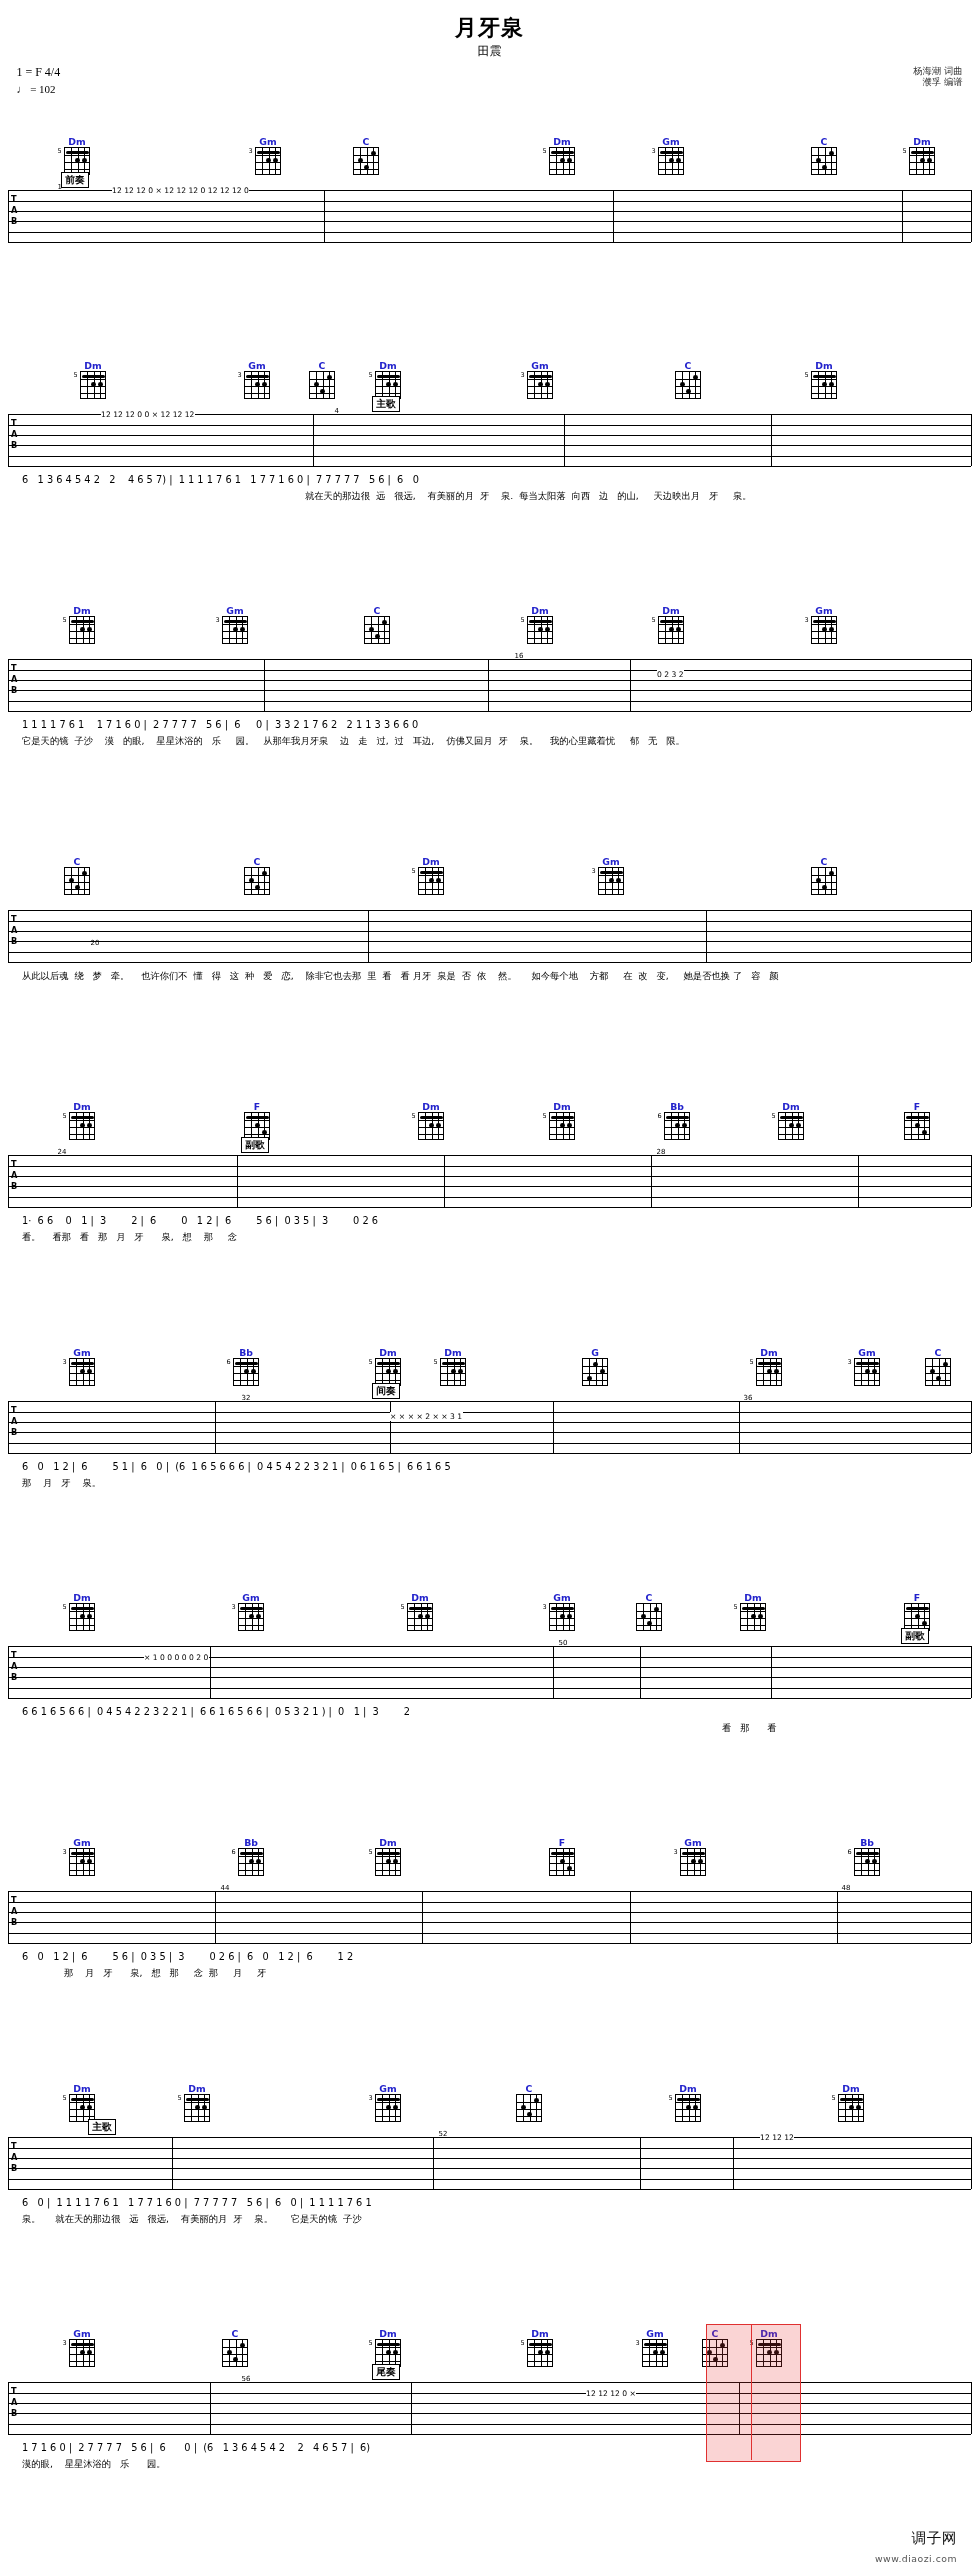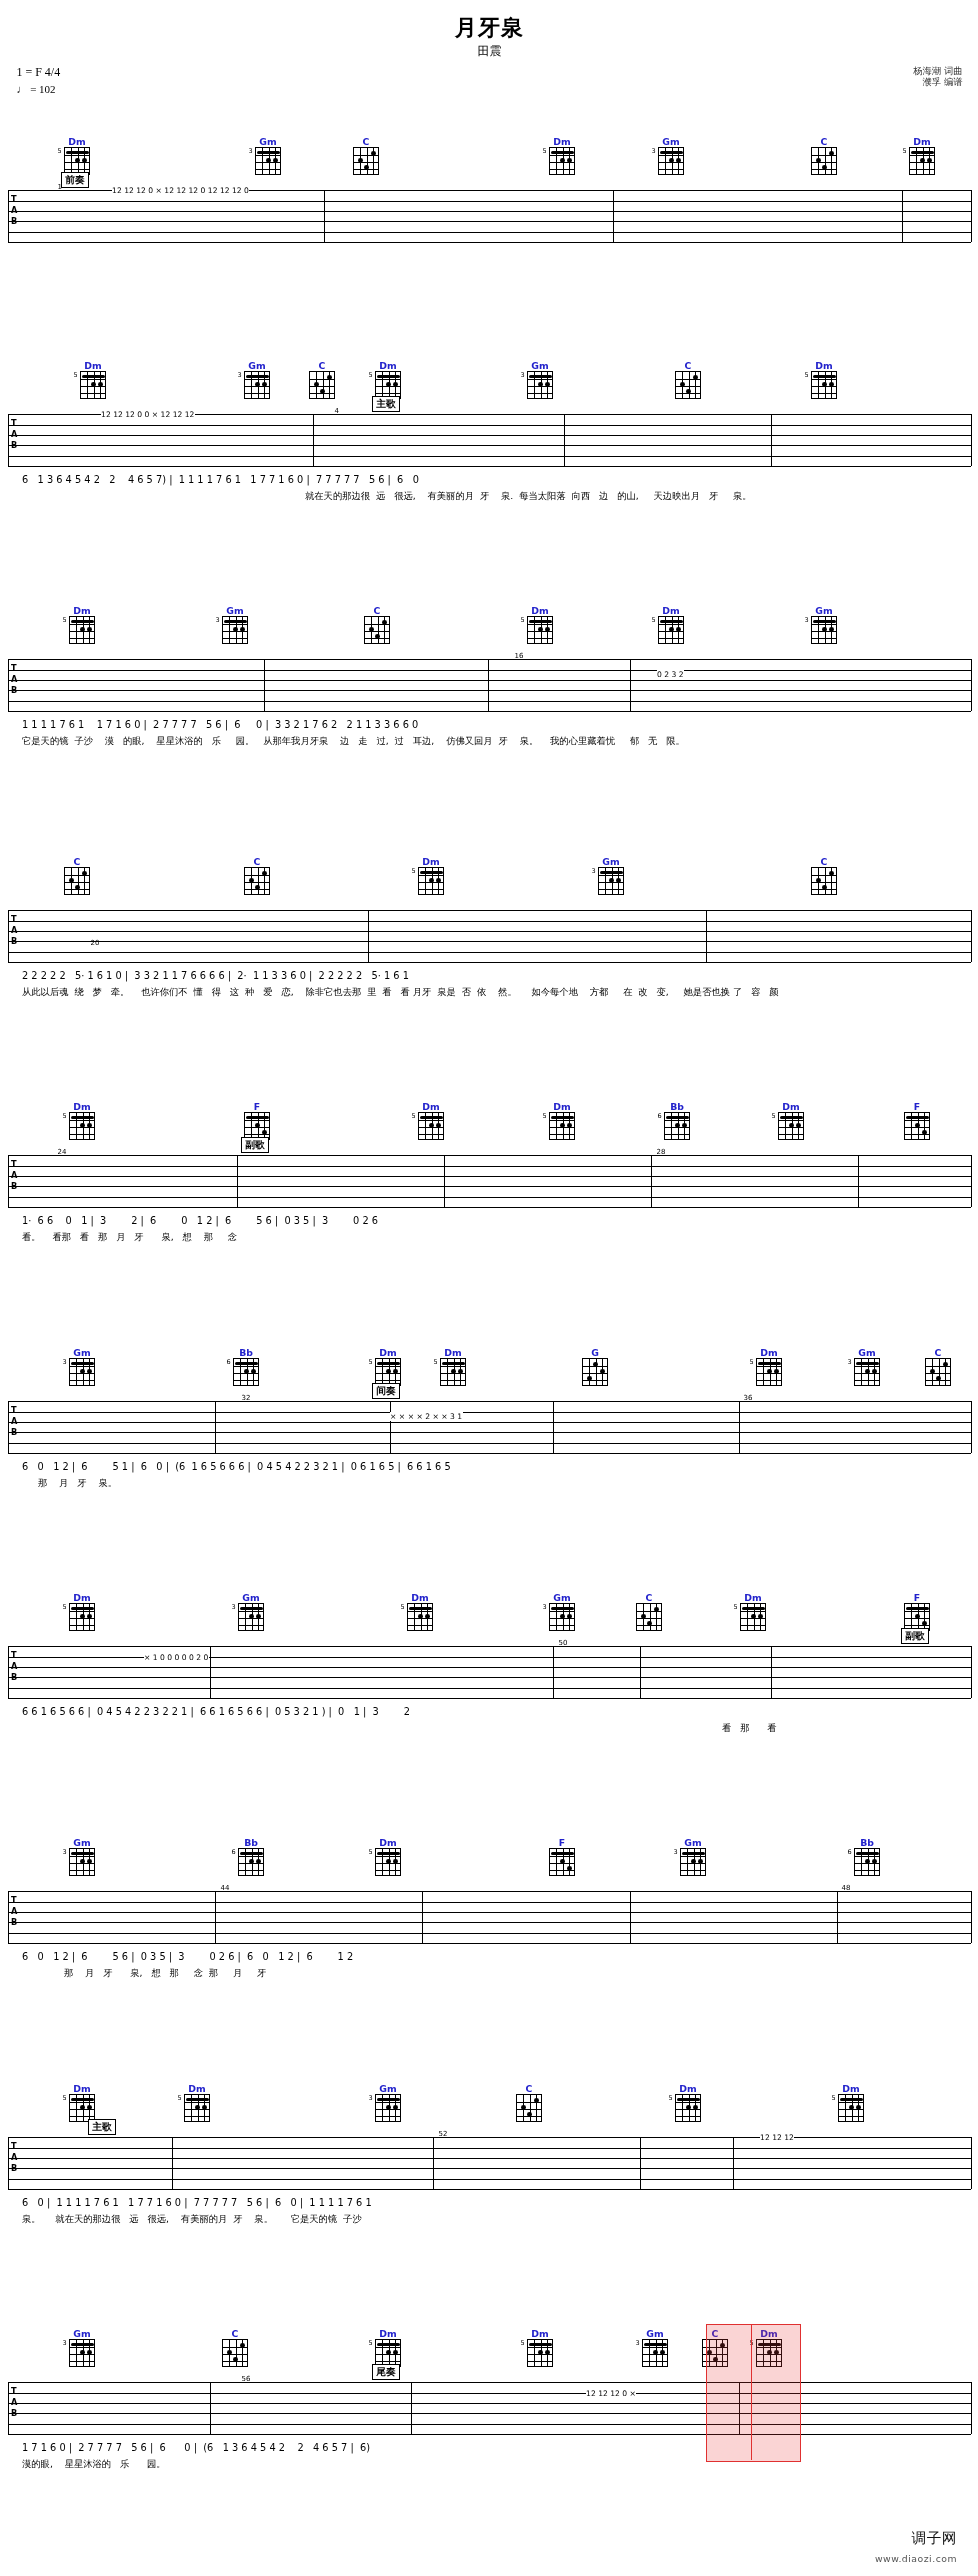--- a/index.html
+++ b/index.html
@@ -534,23 +534,20 @@
         <i class="ln ln4"></i>
         <i class="ln ln5"></i>
       <i class="blthick" style="left:0;"></i>
       <i class="bl" style="left:360px;"></i>
         <i class="bl" style="left:698px;"></i>
         <i class="bl" style="left:963px;"></i>
       <div class="tabmark">T<br>A<br>B</div>
       <div class="measno" style="left:83px;top:-3.3px;margin-top:36px;">20</div>
     </div>
 
-    <div class="numrow">
-      <span style="left:22px;">2 2 2 2 2   5· 1 6 1 0 |  3 3 2 1 1 7 6 6 6 6 |  2·  1 1 3 3 6 0 |  2 2 2 2 2   5· 1 6 1</span>
-    </div>
     <div class="lyrow">
       <span style="left:22px;">从此以后魂  绕   梦   牵。    也许你们不  懂   得   这  种   爱   恋,    除非它也去那  里  看   看 月牙  泉是  否  依    然。     如今每个地    方都     在  改   变,     她是否也换 了   容   颜</span>
     </div>
   </div>
 
   <div class="system" style="top:1101px;">
     <div class="chordrow">
       <div class="chord" style="left:65px;">
         <div class="cname">Dm</div>
         <div class="grid bar">
@@ -822,21 +819,21 @@
       <div class="tabmark">T<br>A<br>B</div>
       <div class="measno" style="left:234px;top:-3.3px;">32</div>
       <div class="measno" style="left:736px;top:-3.3px;">36</div>
       <div class="tnum" style="left:382px;top:15.3px;">× × × × 2 × ×   3     1</div>
     </div>
 
     <div class="numrow">
       <span style="left:22px;">6   0   1 2 |  6        5 1 |  6   0 |  (6  1 6 5 6 6 6 |  0 4 5 4 2 2 3 2 1 |  0 6 1 6 5 |  6 6 1 6 5</span>
     </div>
     <div class="lyrow">
-      <span style="left:38px;">那    月   牙    泉。</span>
+      <span style="left:22px;">那    月   牙    泉。</span>
     </div>
   </div>
 
   <div class="system" style="top:1592px;">
     <div class="chordrow">
       <div class="chord" style="left:65px;">
         <div class="cname">Dm</div>
         <div class="grid bar">
             <span class="fretno">5</span>
             <i class="v v1"></i>

